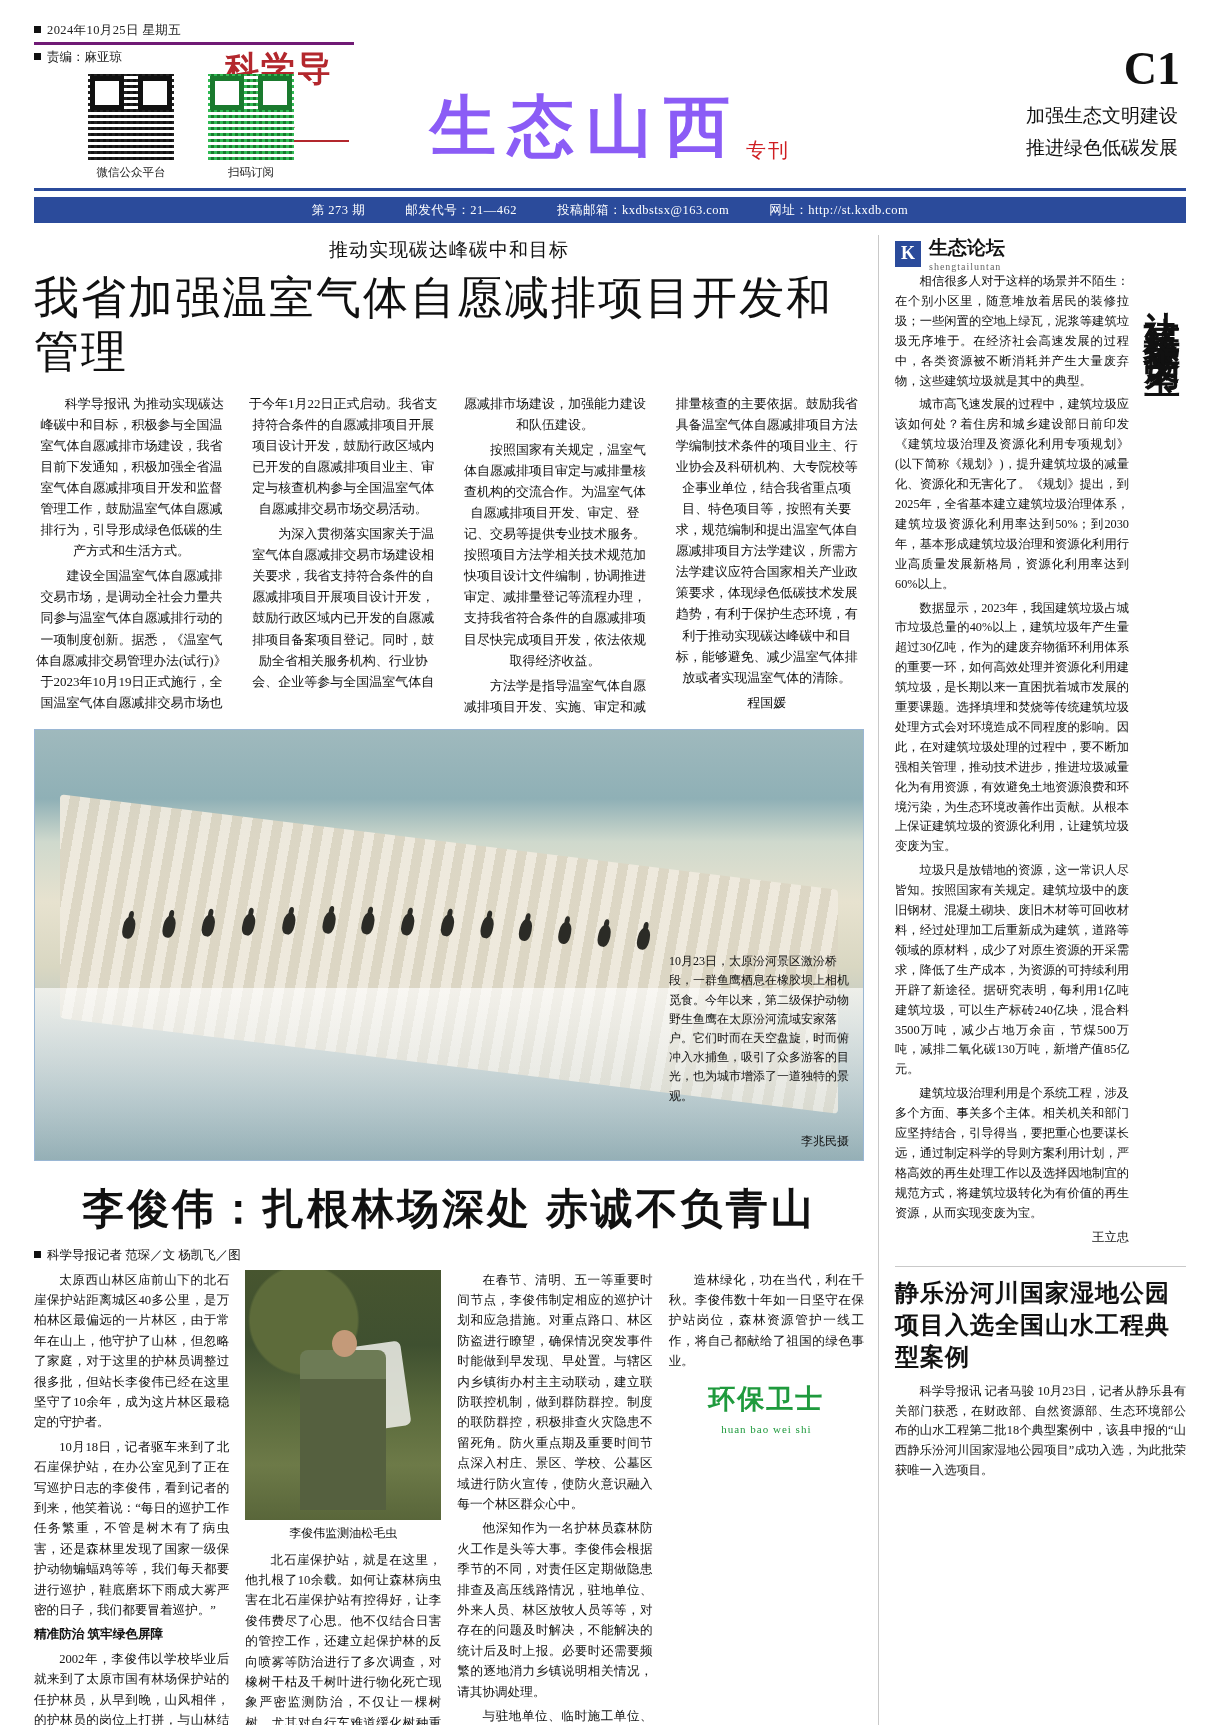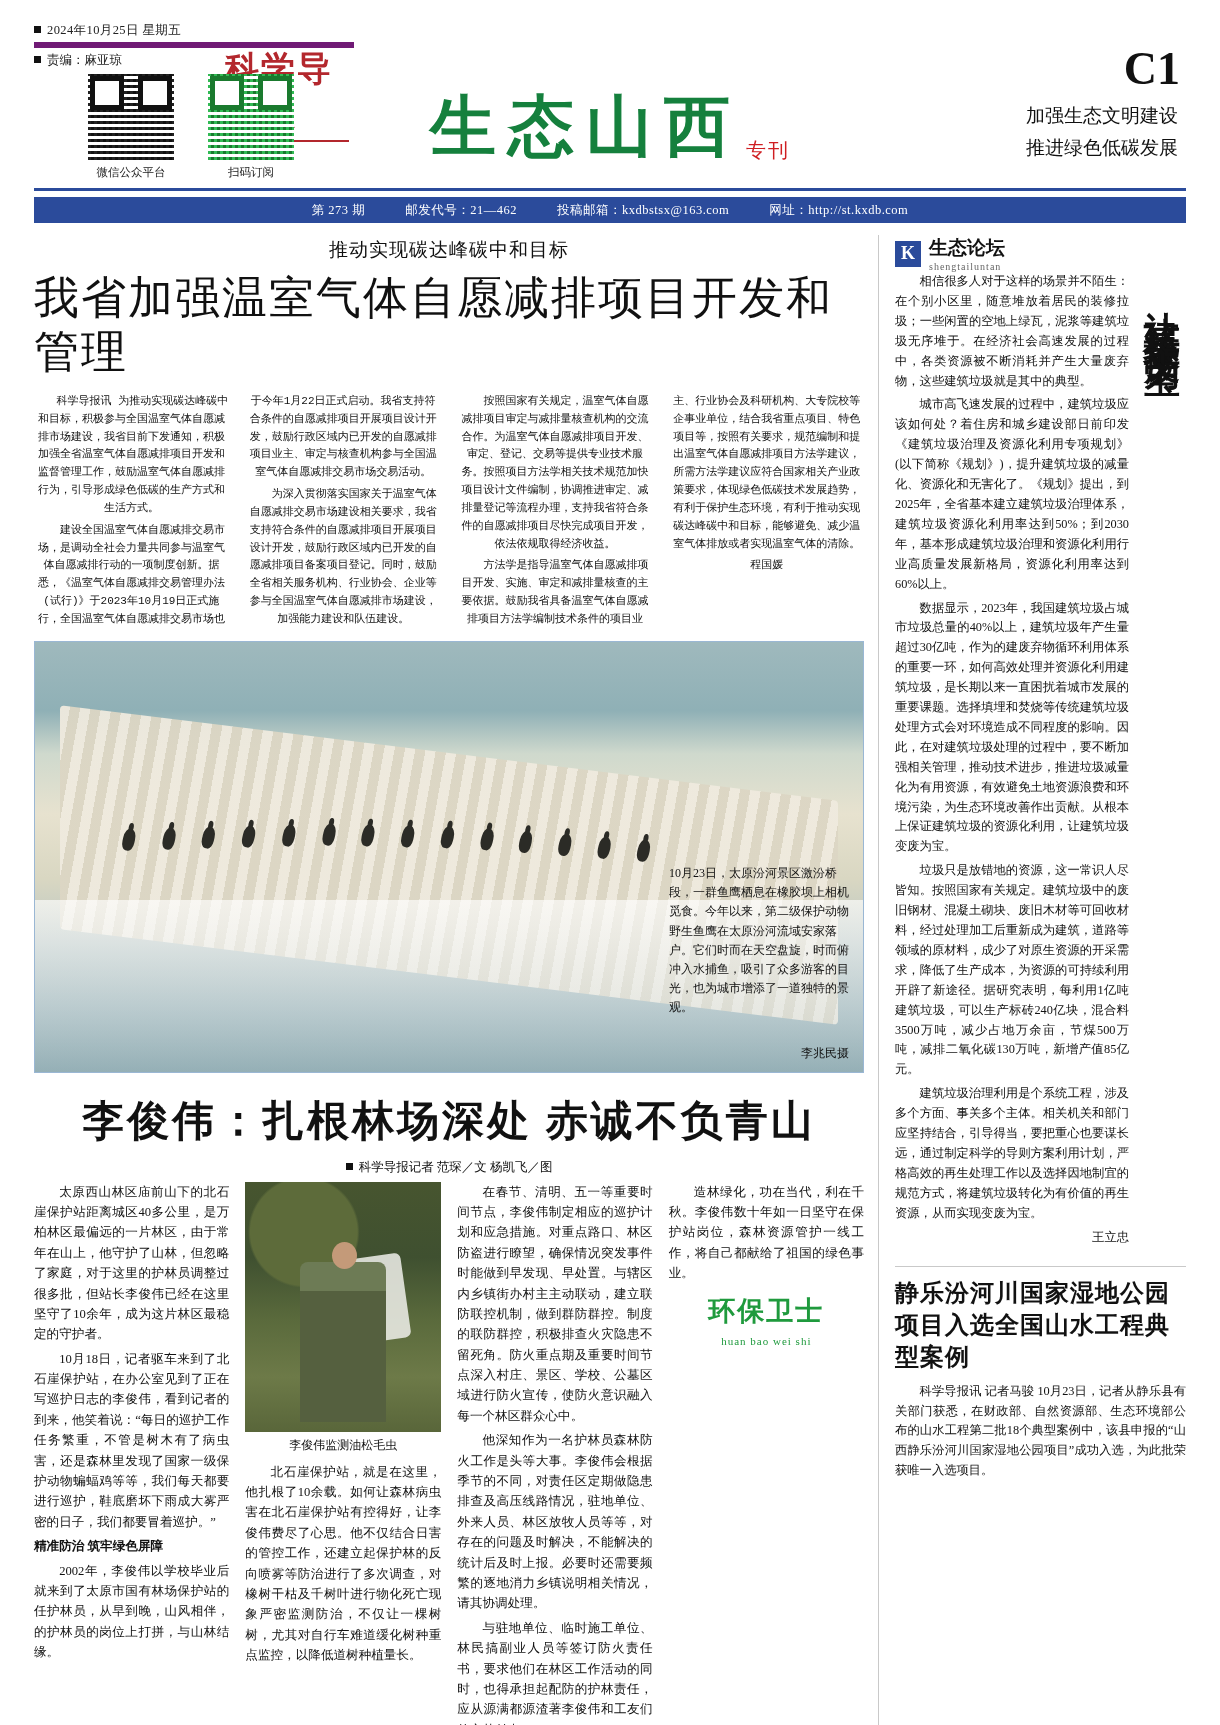--- a/index.html
+++ b/index.html
@@ -9,21 +9,21 @@
     font-family:"Liberation Serif", serif;
     color:#111;
     overflow:hidden;
     position:relative;
   }
   .page { position:relative; width:1220px; height:1725px; box-sizing:border-box; padding:18px 34px 10px 34px; }
 
   
   .masthead { position:relative; height:170px; }
   .mh-left { position:absolute; left:0; top:4px; width:320px; }
-  .mh-date { font-size:12.5px; color:#222; letter-spacing:.4px; padding-bottom:3px; border-bottom:6px solid #701a75; display:block; }
+  .mh-date { font-size:12.5px; color:#222; letter-spacing:.4px; padding-bottom:3px; border-bottom:3px solid #701a75; display:block; }
   .mh-date .sq { display:inline-block; width:7px; height:7px; background:#111; margin-right:6px; vertical-align:1px; }
   .mh-editor { font-size:12.5px; color:#222; padding-top:4px; display:block; }
   .mh-editor .sq { display:inline-block; width:7px; height:7px; background:#111; margin-right:6px; vertical-align:1px; }
 
   .qr-row { position:absolute; left:54px; top:56px; display:flex; gap:34px; }
   .qr-item { text-align:center; }
   .qr-box { width:86px; height:86px; background:
       repeating-linear-gradient(0deg,#111 0 3px,#fff 3px 6px),
       repeating-linear-gradient(90deg,#111 0 3px,transparent 3px 6px);
       background-blend-mode:screen; position:relative; }
@@ -38,42 +38,42 @@
   .qr-box::after{ right:2px; top:2px;}
   .qr-box.green::before, .qr-box.green::after { border-color:#1a7a2e; }
   .qr-cap { font-size:11.5px; margin-top:5px; color:#222; }
 
   .kxdb-logo { position:absolute; left:175px; top:28px; width:140px; text-align:center;
     font-family:"Liberation Serif", serif; font-weight:bold; font-size:34px; color:#b3272d;
     letter-spacing:2px; }
   .kxdb-logo .sub { display:block; border-top:2px solid #b3272d; margin-top:2px; }
 
   .mh-title { position:absolute; left:0; right:0; top:64px; text-align:center; }
-  .mh-title .big { font-size:66px; font-weight:bold; color:#15803d; letter-spacing:12px;
+  .mh-title .big { font-size:66px; font-weight:bold; color:#8b5cf6; letter-spacing:12px;
       font-family:"Liberation Serif", serif; }
   .mh-title .zk { font-size:20px; color:#cf1e22; vertical-align:-8px; margin-left:4px; letter-spacing:2px;}
 
   .mh-slogan { position:absolute; right:8px; top:82px; font-size:19px; line-height:1.7; color:#111; text-align:left; }
   .mh-c1 { position:absolute; right:6px; top:24px; font-size:46px; font-weight:bold; font-family:"Liberation Serif", serif; }
 
   
   .infobar { height:26px; background:#2b4b9b; color:#fff; font-size:12.5px; display:flex;
      align-items:center; justify-content:center; gap:40px; letter-spacing:.5px; margin-top:6px;}
   .rule-top { height:3px; background:#2b4b9b; margin-bottom:3px; }
 
   
   .content { display:flex; margin-top:12px; }
   .col-main { width:830px; }
   .col-side { width:318px; margin-left:14px; border-left:1px solid #c9c9c9; padding-left:16px; }
 
   .kicker { text-align:center; font-size:19px; letter-spacing:1px; margin:2px 0 8px; }
   .headline1 { text-align:left; font-size:45px; font-weight:normal; letter-spacing:2px; line-height:1.2; margin-bottom:14px;
      font-family:"Liberation Serif", serif;}
 
-  .art-cols { column-count:4; column-gap:17px; font-size:11px; line-height:1.62; text-align:justify;font-family:Liberation Mono, monospace; }
+  .art-cols { column-count:4; column-gap:17px; font-size:13px; line-height:1.62; text-align:justify; }
   .art-cols p { margin:0 0 4px 0; text-indent:2em;text-align:center; }
   .sign { text-align:right; text-indent:0 !important; margin-top:4px; }
 
   
   .photo-wrap { margin-top:12px; border:1px solid #9ab7d4; position:relative; }
   .photo {
     height:430px; width:100%;
     background:
       linear-gradient(180deg,#9fb9bd 0%, #8fb0b6 16%, #cfd9cd 26%, #e7e2cf 40%, #d9d7c2 55%, #b9c6c3 70%, #9fb6bb 86%, #8aa7ae 100%);
     position:relative; overflow:hidden;
@@ -89,21 +89,21 @@
     background:linear-gradient(180deg,rgba(255,255,255,.65),rgba(180,200,205,.25)); }
   .birds { position:absolute; left:9%; top:31%; width:78%; height:46%; transform:rotate(13deg); }
   .bird { position:absolute; width:12px; height:22px; background:#2b2b26; border-radius:45% 45% 40% 40%; }
   .bird::after{ content:""; position:absolute; top:-6px; left:3px; width:5px; height:9px; background:#2b2b26; border-radius:50%;}
   .photo-caption-box { position:absolute; right:8px; bottom:54px; width:186px; font-size:12px; line-height:1.6; color:#111; }
   .photo-credit { position:absolute; right:14px; bottom:10px; font-size:12px; }
 
   
   .headline2 { text-align:center; font-size:42px; font-weight:bold; letter-spacing:3px; margin:20px 0 10px;
      font-family:"Liberation Serif", serif;}
-  .byline { font-size:12.5px; margin-bottom:6px;text-align:center; }
+  .byline { font-size:12.5px; margin-bottom:6px; }
   .byline .sq { display:inline-block; width:7px; height:7px; background:#111; margin-right:6px; vertical-align:1px;}
 
   .lower { display:flex; gap:16px; }
   .lcol { width:196px; font-size:12.6px; line-height:1.62; text-align:justify; }
   .lcol p { margin:0 0 4px 0; text-indent:2em; }
   .subhead { font-weight:bold; text-indent:0 !important; margin:7px 0 4px; }
   .photo2 { width:196px; }
   .photo2 .ph {
     height:250px;
     background:

